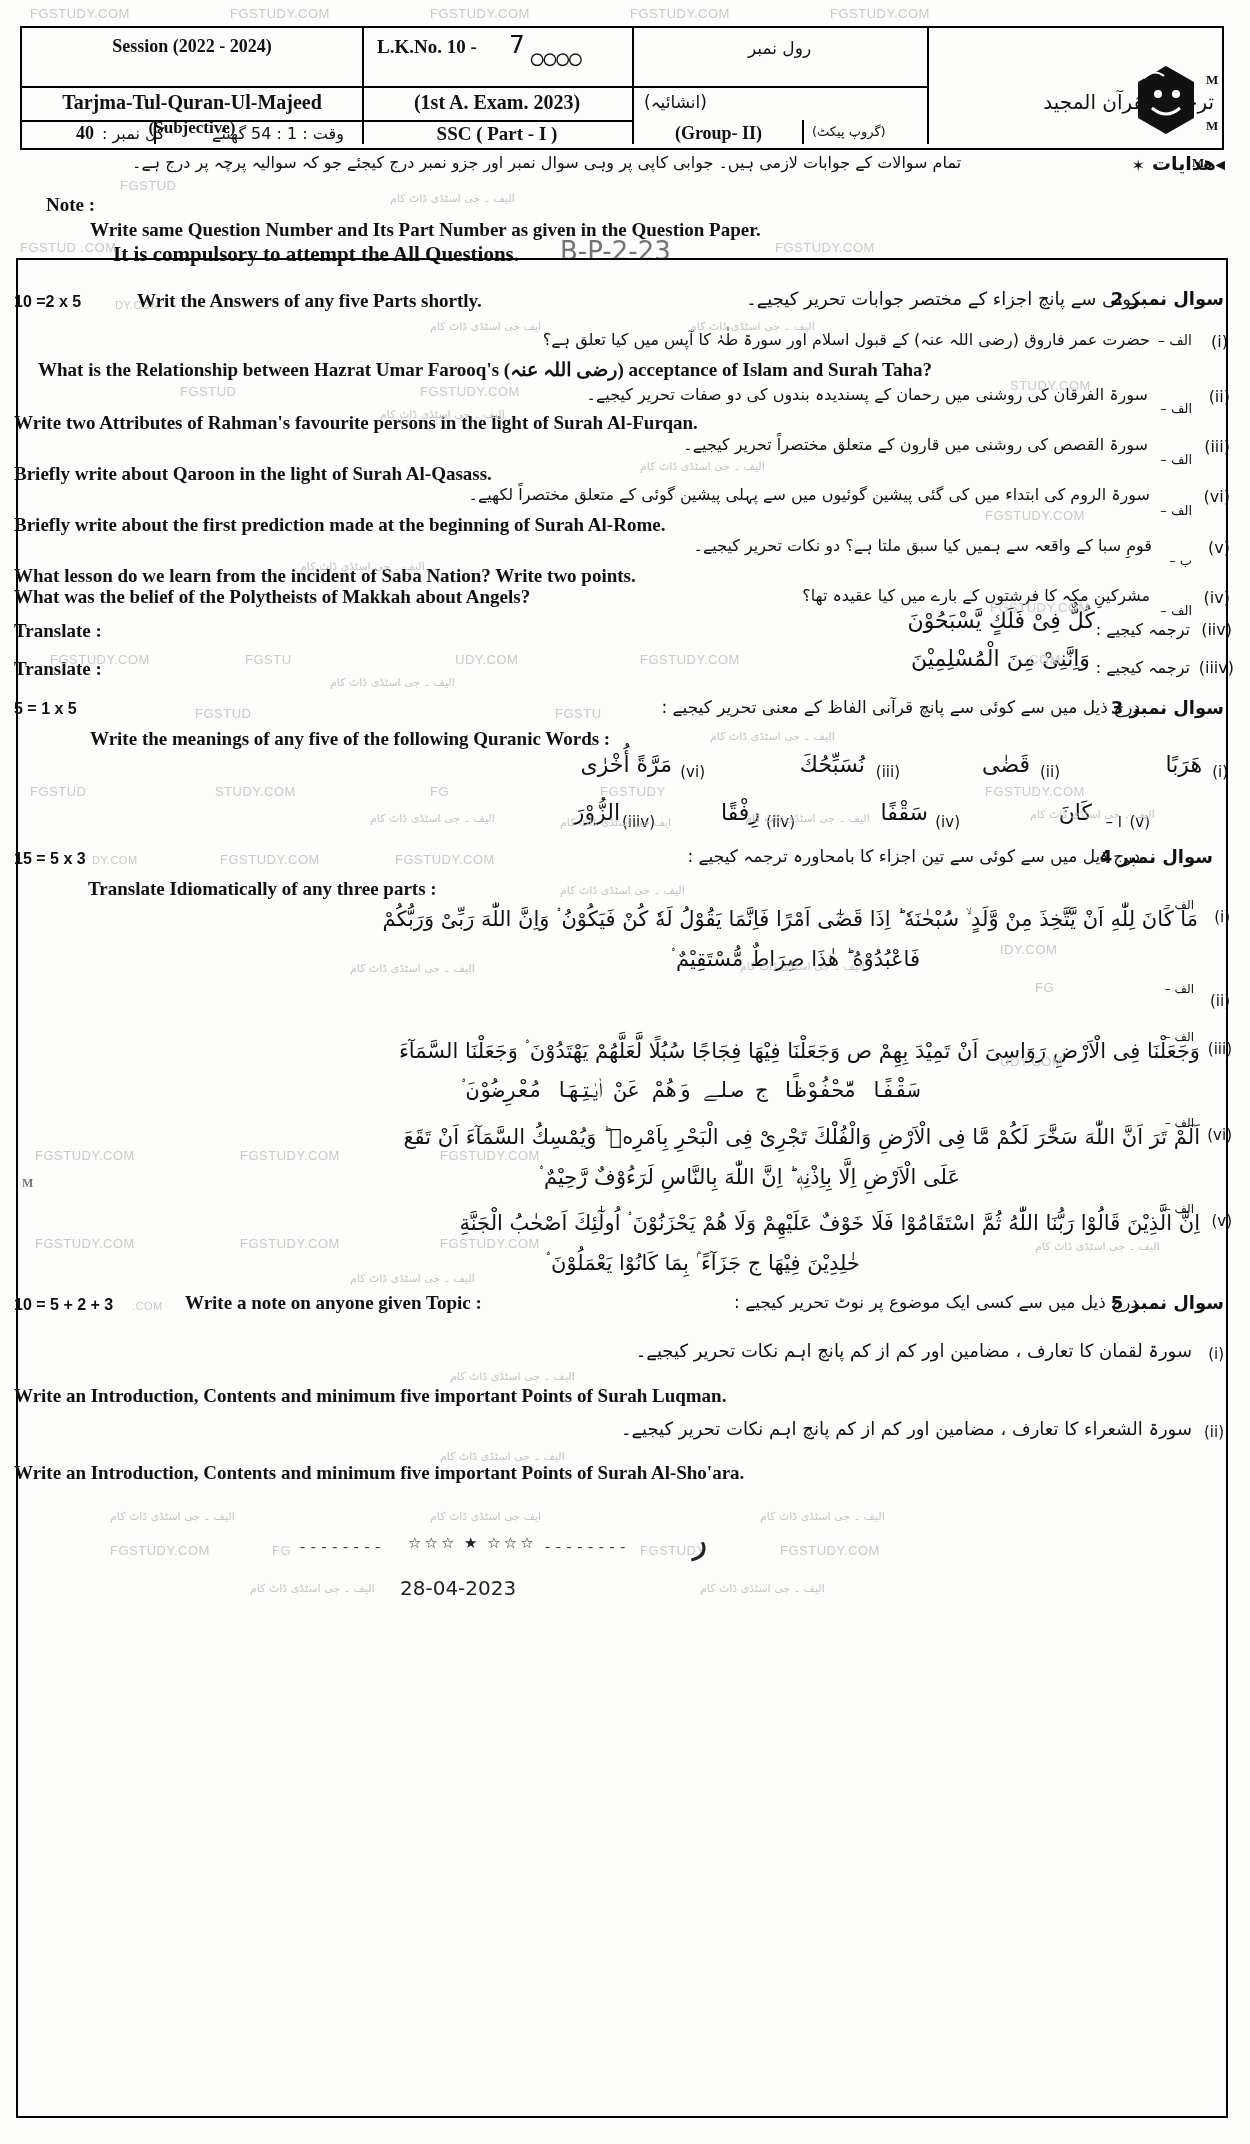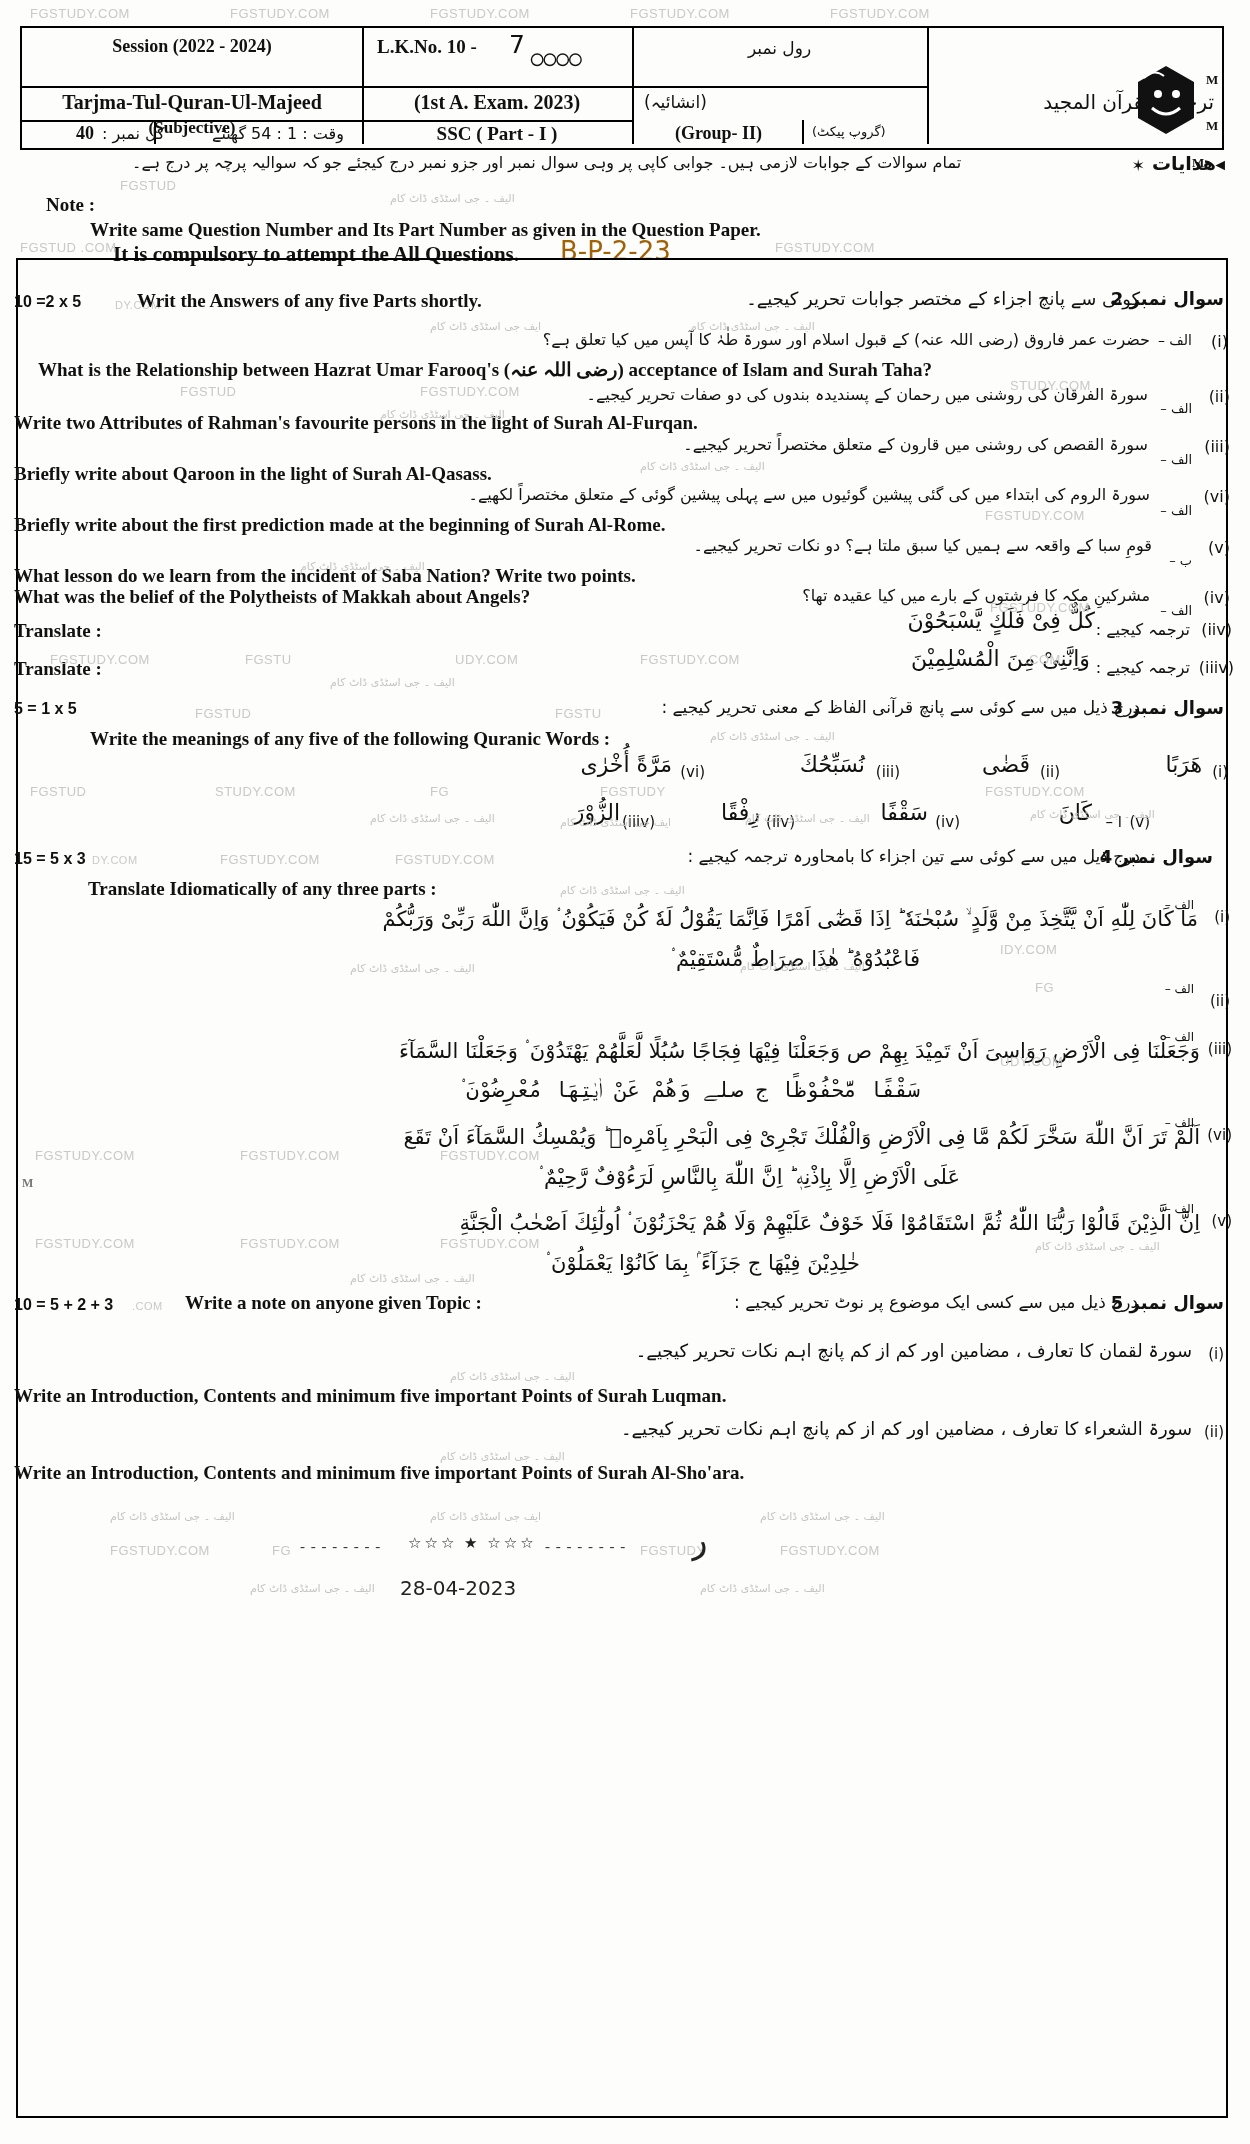--- a/index.html
+++ b/index.html
@@ -187,21 +187,21 @@
 
   <div class="abs wm" style="left:120px; top:178px;">FGSTUD</div>
   <div class="abs wm-ur" style="left:390px; top:192px;">الیف ۔ جی اسٹڈی ڈاٹ کام</div>
 
   <div class="abs noteline" style="left:46px; top:194px; font-size:19px;">Note :</div>
   <div class="abs noteline" style="left:113px; top:194px; font-size:21px;margin-top:48px;">It is compulsory to attempt the All Questions.</div>
   <div class="abs noteline" style="left:90px; top:219px; font-size:19px;">Write same Question Number and Its Part Number as given in the Question Paper.</div>
 
   <div class="abs wm" style="left:20px; top:240px;">FGSTUD .COM</div>
   <div class="abs wm" style="left:775px; top:240px;">FGSTUDY.COM</div>
-  <div class="abs sig" style="left:560px; top:236px; font-size:26px; color:#a16207;">B-P-2-23</div>
+  <div class="abs sig" style="left:560px; top:236px; font-size:26px; color:#737373;">B-P-2-23</div>
 
   <div class="frame"></div>
 
   <div class="abs lbl-l" style="top:293px; font-size:16px;">10 =2 x 5</div>
   <div class="abs wm" style="left:115px; top:299px; font-size:11px;">DY.COM</div>
   <div class="abs ur b" style="right:26px; top:288px; font-size:18px;">سوال نمبر 2</div>
   <div class="abs ur" style="right:110px; top:288px; font-size:18px;">کوئی سے پانچ اجزاء کے مختصر جوابات تحریر کیجیے۔</div>
   <div class="abs engq" style="left:137px; top:290px;">Writ the Answers of any five Parts shortly.</div>
 
   <div class="abs wm-ur" style="left:430px; top:320px;">ایف جی اسٹڈی ڈاٹ کام</div>

